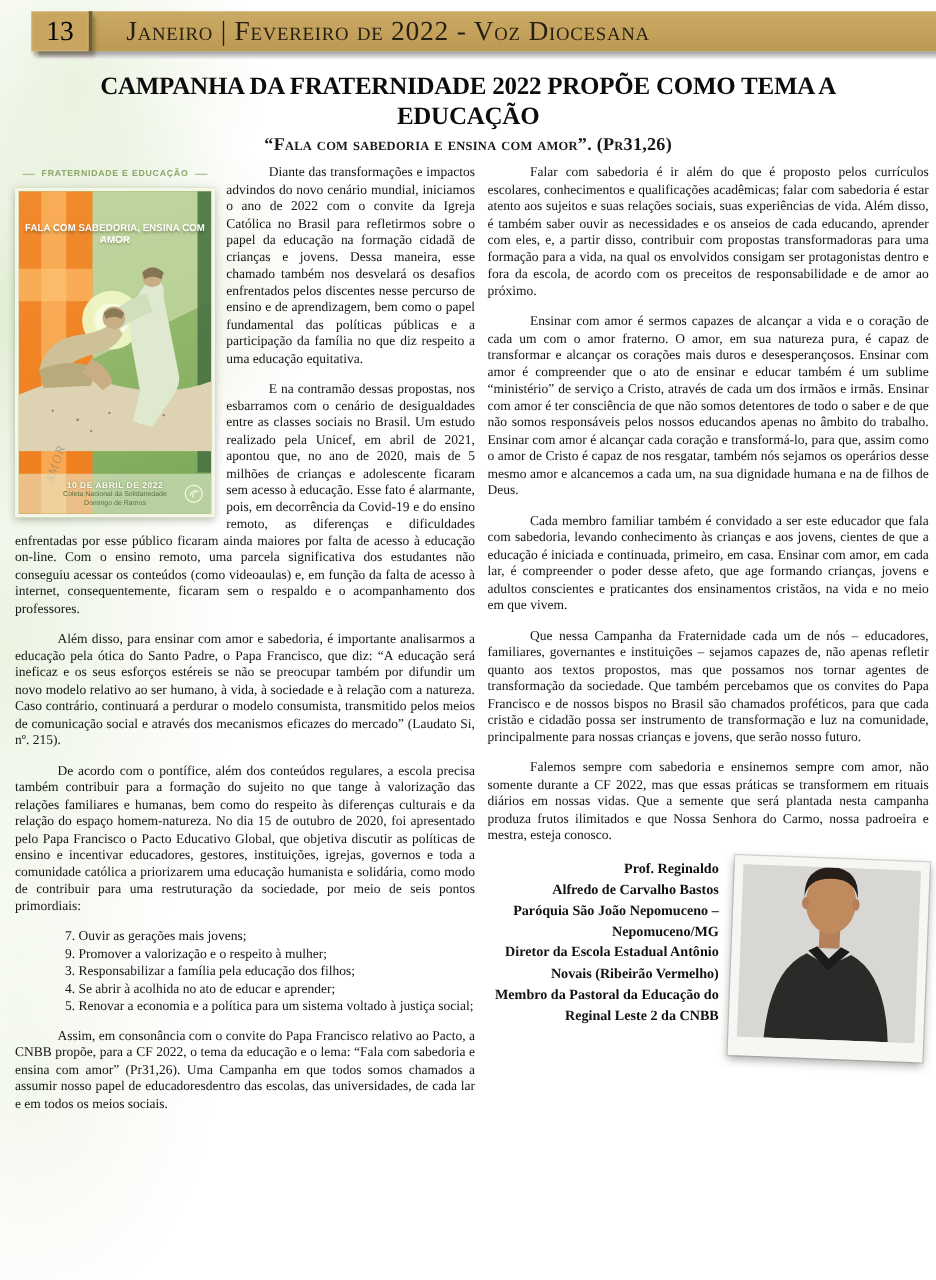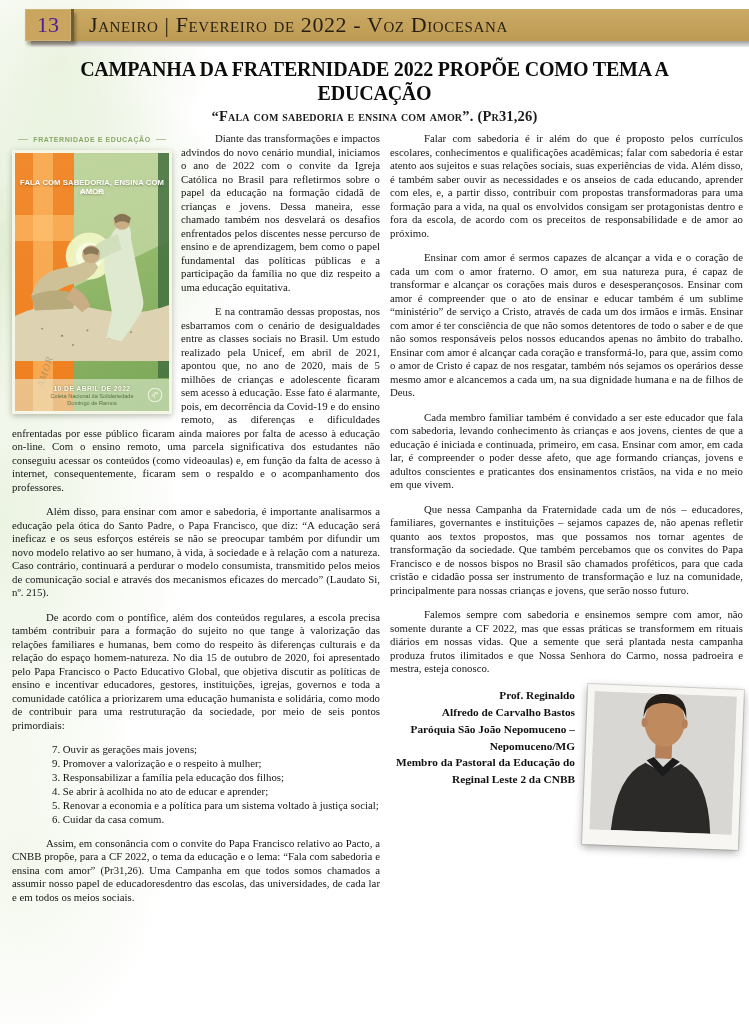--- a/index.html
+++ b/index.html
@@ -9,28 +9,28 @@
     background:
       radial-gradient(ellipse 300px 260px at 40px 240px, rgba(196,219,168,.55), transparent 70%),
       radial-gradient(ellipse 260px 420px at 0px 520px, rgba(203,224,176,.38), transparent 72%),
       radial-gradient(ellipse 220px 180px at 60px 60px, rgba(210,228,186,.45), transparent 70%),
       radial-gradient(ellipse 200px 260px at 20px 860px, rgba(214,230,192,.30), transparent 75%),
       #ffffff;
   }
   
   .header-row{display:flex;margin:9px 0 0 25px;height:32px;}
   .page-num{
-    width:46px;background:#c9a55f;color:#4c1d95;display:flex;align-items:center;justify-content:center;
+    width:46px;background:#c9a55f;color:#000000;display:flex;align-items:center;justify-content:center;
     font-size:22px;position:relative;border-right:3px solid #6e5c33;
     box-shadow:inset 0 0 0 1px rgba(255,255,255,.15), 2px 4px 3px rgba(70,60,30,.45);
     font-family:Liberation Serif, serif;
   }
   .header-bar{
     flex:1;background:linear-gradient(#cbaa66,#bd9a53);display:flex;align-items:center;
-    padding-left:15px;font-size:22px;color:#261f11;font-variant:small-caps;letter-spacing:.6px;
+    padding-left:27px;font-size:22px;color:#261f11;font-variant:small-caps;letter-spacing:.6px;
   }
   .header-strip{height:6px;margin-left:31px;background:linear-gradient(#9e9e9e,#ededed);}
   
   .article-title{
     margin:11px auto 0;max-width:640px;text-align:center;font-weight:bold;
     font-size:20px;line-height:1.18;color:#0c0c0c;letter-spacing:-.2px;
   }
   .article-subtitle{
     margin-top:3px;text-align:center;font-variant:small-caps;font-weight:700;
     font-size:14.5px;color:#1a1a1a;letter-spacing:.2px;
@@ -174,40 +174,40 @@
           <p class="para">Além disso, para ensinar com amor e sabedoria, é importante analisarmos a educação pela ótica do Santo Padre, o Papa Francisco, que diz: “A educação será ineficaz e os seus esforços estéreis se não se preocupar também por difundir um novo modelo relativo ao ser humano, à vida, à sociedade e à relação com a natureza. Caso contrário, continuará a perdurar o modelo consumista, transmitido pelos meios de comunicação social e através dos mecanismos eficazes do mercado” (Laudato Si, nº. 215).</p>
           <p class="para">De acordo com o pontífice, além dos conteúdos regulares, a escola precisa também contribuir para a formação do sujeito no que tange à valorização das relações familiares e humanas, bem como do respeito às diferenças culturais e da relação do espaço homem-natureza. No dia 15 de outubro de 2020, foi apresentado pelo Papa Francisco o Pacto Educativo Global, que objetiva discutir as políticas de ensino e incentivar educadores, gestores, instituições, igrejas, governos e toda a comunidade católica a priorizarem uma educação humanista e solidária, como modo de contribuir para uma restruturação da sociedade, por meio de seis pontos primordiais:</p>
         </div>
 
       <div class="list-block">
           <p class="list-para">7. Ouvir as gerações mais jovens;</p>
           <p class="list-para">9. Promover a valorização e o respeito à mulher;</p>
           <p class="list-para">3. Responsabilizar a família pela educação dos filhos;</p>
           <p class="list-para">4. Se abrir à acolhida no ato de educar e aprender;</p>
           <p class="list-para">5. Renovar a economia e a política para um sistema voltado à justiça social;</p>
-          <p class="list-para">6. Cuidar da casa comum.</p>
         </div>
 
       <p class="closing-para">Assim, em consonância com o convite do Papa Francisco relativo ao Pacto, a CNBB propõe, para a CF 2022, o tema da educação e o lema: “Fala com sabedoria e ensina com amor” (Pr31,26). Uma Campanha em que todos somos chamados a assumir nosso papel de educadoresdentro das escolas, das universidades, de cada lar e em todos os meios sociais.</p>
     </div>
 
     <div class="col-right">
       <div>
           <p class="para">Falar com sabedoria é ir além do que é proposto pelos currículos escolares, conhecimentos e qualificações acadêmicas; falar com sabedoria é estar atento aos sujeitos e suas relações sociais, suas experiências de vida. Além disso, é também saber ouvir as necessidades e os anseios de cada educando, aprender com eles, e, a partir disso, contribuir com propostas transformadoras para uma formação para a vida, na qual os envolvidos consigam ser protagonistas dentro e fora da escola, de acordo com os preceitos de responsabilidade e de amor ao próximo.</p>
           <p class="para">Ensinar com amor é sermos capazes de alcançar a vida e o coração de cada um com o amor fraterno. O amor, em sua natureza pura, é capaz de transformar e alcançar os corações mais duros e desesperançosos. Ensinar com amor é compreender que o ato de ensinar e educar também é um sublime “ministério” de serviço a Cristo, através de cada um dos irmãos e irmãs. Ensinar com amor é ter consciência de que não somos detentores de todo o saber e de que não somos responsáveis pelos nossos educandos apenas no âmbito do trabalho. Ensinar com amor é alcançar cada coração e transformá-lo, para que, assim como o amor de Cristo é capaz de nos resgatar, também nós sejamos os operários desse mesmo amor e alcancemos a cada um, na sua dignidade humana e na de filhos de Deus.</p>
           <p class="para">Cada membro familiar também é convidado a ser este educador que fala com sabedoria, levando conhecimento às crianças e aos jovens, cientes de que a educação é iniciada e continuada, primeiro, em casa. Ensinar com amor, em cada lar, é compreender o poder desse afeto, que age formando crianças, jovens e adultos conscientes e praticantes dos ensinamentos cristãos, na vida e no meio em que vivem.</p>
           <p class="para">Que nessa Campanha da Fraternidade cada um de nós – educadores, familiares, governantes e instituições – sejamos capazes de, não apenas refletir quanto aos textos propostos, mas que possamos nos tornar agentes de transformação da sociedade. Que também percebamos que os convites do Papa Francisco e de nossos bispos no Brasil são chamados proféticos, para que cada cristão e cidadão possa ser instrumento de transformação e luz na comunidade, principalmente para nossas crianças e jovens, que serão nosso futuro.</p>
           <p class="para">Falemos sempre com sabedoria e ensinemos sempre com amor, não somente durante a CF 2022, mas que essas práticas se transformem em rituais diários em nossas vidas. Que a semente que será plantada nesta campanha produza frutos ilimitados e que Nossa Senhora do Carmo, nossa padroeira e mestra, esteja conosco.</p>
         </div>
 
       <div class="credits-row">
         <div class="credit-lines">
             <div class="credit-line">Prof. Reginaldo</div>
             <div class="credit-line">Alfredo de Carvalho Bastos</div>
             <div class="credit-line">Paróquia São João Nepomuceno – Nepomuceno/MG</div>
+            <div class="credit-line">Diretor da Escola Estadual Antônio Novais (Ribeirão Vermelho)</div>
             <div class="credit-line">Membro da Pastoral da Educação do Reginal Leste 2 da CNBB</div>
           </div>
         <div class="polaroid">
           <div class="photo">
             <svg viewBox="0 0 120 130" preserveAspectRatio="xMidYMax slice">
               <rect width="120" height="130" fill="#d8d7d3"></rect>
               <rect x="53" y="52" width="14" height="16" fill="#b5805a"></rect>
               <path d="M18 130 q3 -46 27 -58 l15 8 15 -8 q24 12 27 58 Z" fill="#2b2a29"></path>
               <path d="M46 70 l14 13 14 -13 -6 -3 -8 8 -8 -8 Z" fill="#1b1b1b"></path>
               <ellipse cx="60" cy="37" rx="17" ry="21" fill="#c08a5f"></ellipse>

